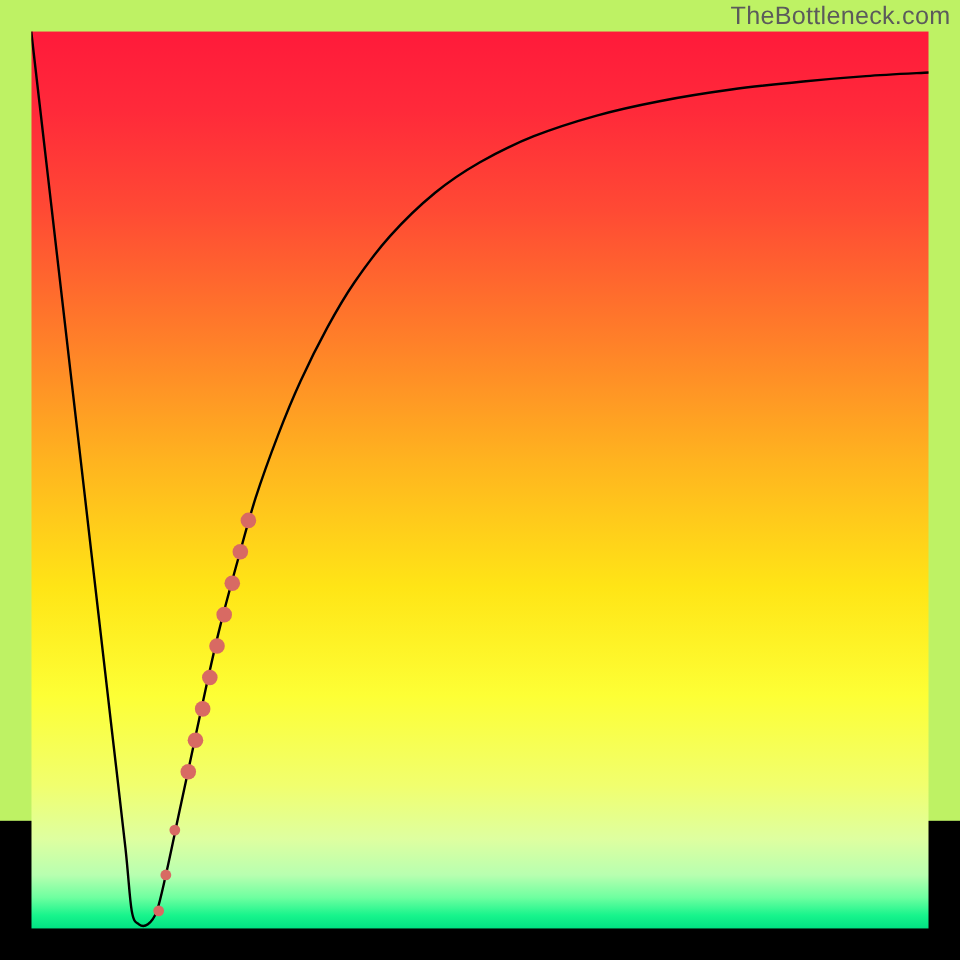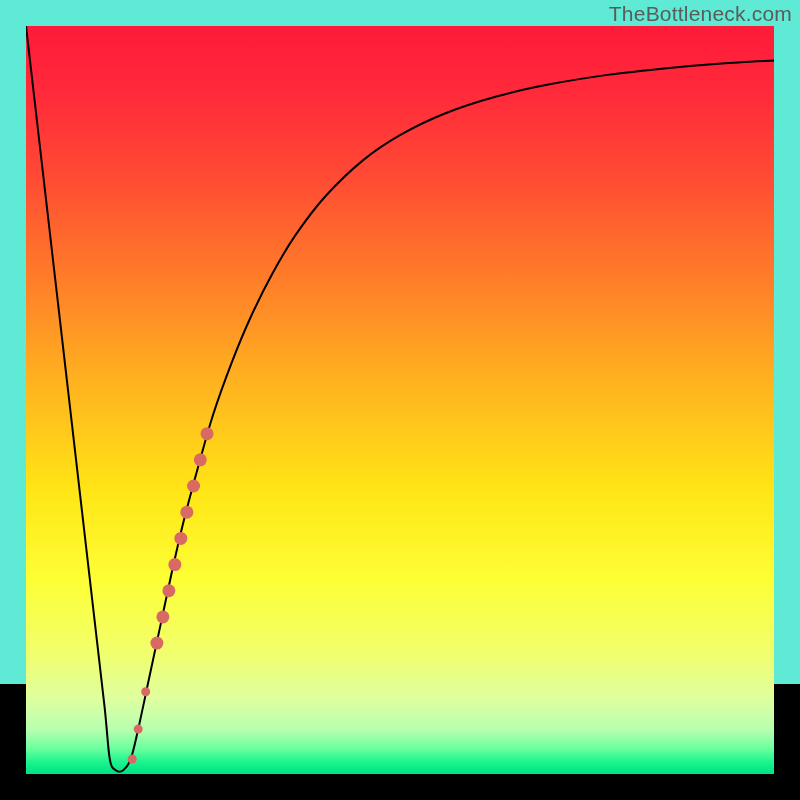--- a/index.html
+++ b/index.html
@@ -8,21 +8,21 @@
     width: 800px;
     height: 800px;
     overflow: hidden;
     background: #000;
     font-family: Arial, Helvetica, sans-serif;
   }
   .frame {
     position: absolute;
     left: 0; top: 0;
     width: 800px; height: 684px;
-    background: #5eead4;
+    background: #bef264;
   }
   .plot {
     position: absolute;
     left: 26px;
     top: 26px;
     width: 748px;
     height: 748px;
     overflow: hidden;
   }
   .watermark {

